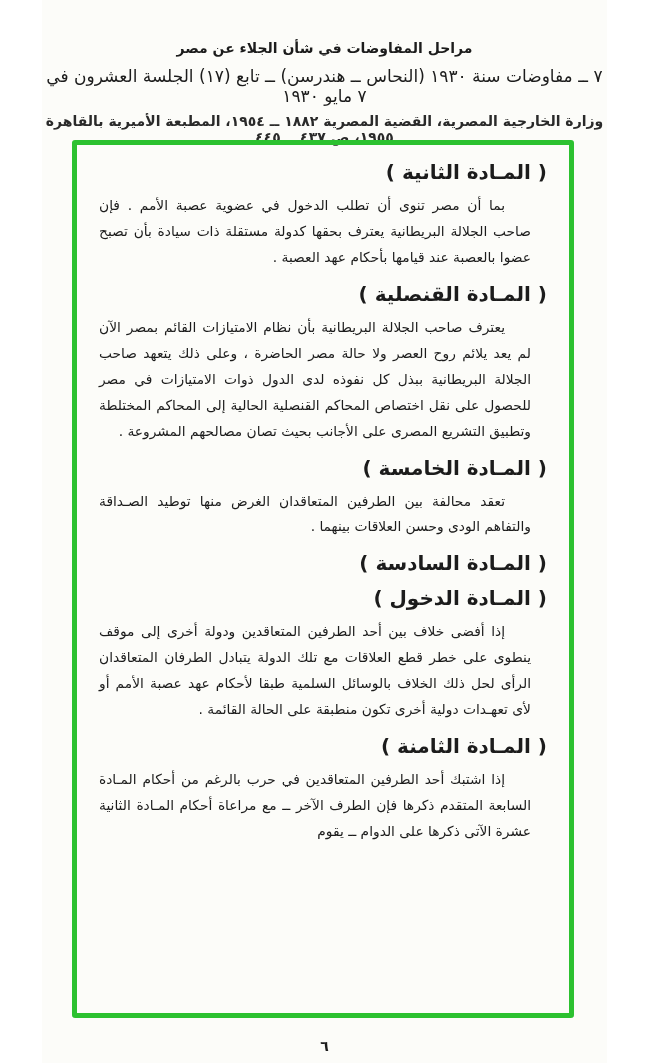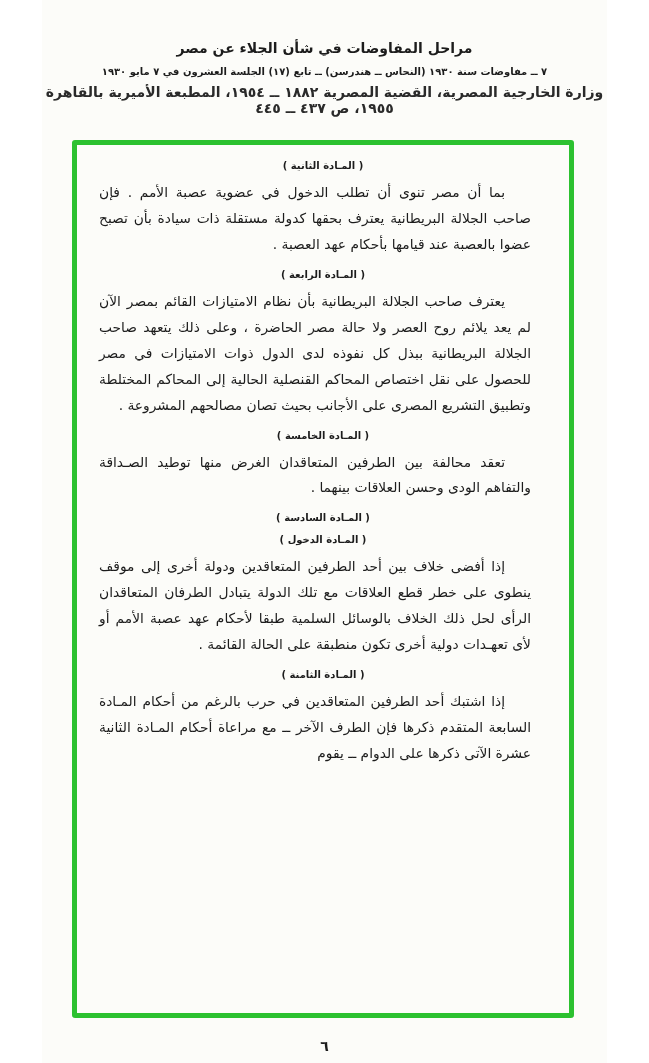--- a/index.html
+++ b/index.html
@@ -23,22 +23,22 @@
     text-align: center;
     padding-top: 40px;
   }
   .doc-title {
     font-size: 14px;
     font-weight: bold;
     letter-spacing: 0.5px;
     margin-bottom: 10px;
   }
   .doc-subtitle {
-    font-size: 10px;
-    font-weight: bold;
+    font-size: 17px;
+    font-weight: normal;
     margin-bottom: 7px;
   }
   .doc-source {
     font-size: 14px;
     font-weight: bold;
     color: #2a2a2a;
     margin-bottom: 6px;
   }
   .green-box {
     position: absolute;
@@ -46,22 +46,21 @@
     right: 33px;
     left: 30px;
     bottom: 45px;
     border: 5px solid #2cc130;
     border-radius: 3px;
     box-sizing: border-box;
     padding: 4px 22px 6px 22px;
     overflow: hidden;
   }
   .article-heading {
-    text-align: center;
-    font-size: 10px;
+    font-size: 20px;
     font-weight: bold;
     margin: 11px 0 9px 0;
   }
   .article-body {
     font-size: 13.8px;
     line-height: 1.88;
     text-align: justify;
     text-indent: 26px;
     margin: 0 16px 4px 0;
   }
@@ -89,21 +88,21 @@
 
   <div class="green-box">
 
     <section class="article">
       <h2 class="article-heading">( المـادة الثانية )</h2>
       <p class="article-body">بما أن مصر تنوى أن تطلب الدخول في عضوية عصبة الأمم . فإن صاحب الجلالة البريطانية يعترف بحقها كدولة مستقلة ذات سيادة بأن تصبح عضوا بالعصبة عند قيامها بأحكام عهد العصبة .</p>
     </section>
 
 
     <section class="article">
-      <h2 class="article-heading">( المـادة الرابعة )</h2>
+      <h2 class="article-heading">( المـادة القنصلية )</h2>
       <p class="article-body">يعترف صاحب الجلالة البريطانية بأن نظام الامتيازات القائم بمصر الآن لم يعد يلائم روح العصر ولا حالة مصر الحاضرة ، وعلى ذلك يتعهد صاحب الجلالة البريطانية ببذل كل نفوذه لدى الدول ذوات الامتيازات في مصر للحصول على نقل اختصاص المحاكم القنصلية الحالية إلى المحاكم المختلطة وتطبيق التشريع المصرى على الأجانب بحيث تصان مصالحهم المشروعة .</p>
     </section>
 
     <section class="article">
       <h2 class="article-heading">( المـادة الخامسة )</h2>
       <p class="article-body">تعقد محالفة بين الطرفين المتعاقدان الغرض منها توطيد الصـداقة والتفاهم الودى وحسن العلاقات بينهما .</p>
     </section>
 
     <section class="article">
       <h2 class="article-heading">( المـادة السادسة )</h2>

